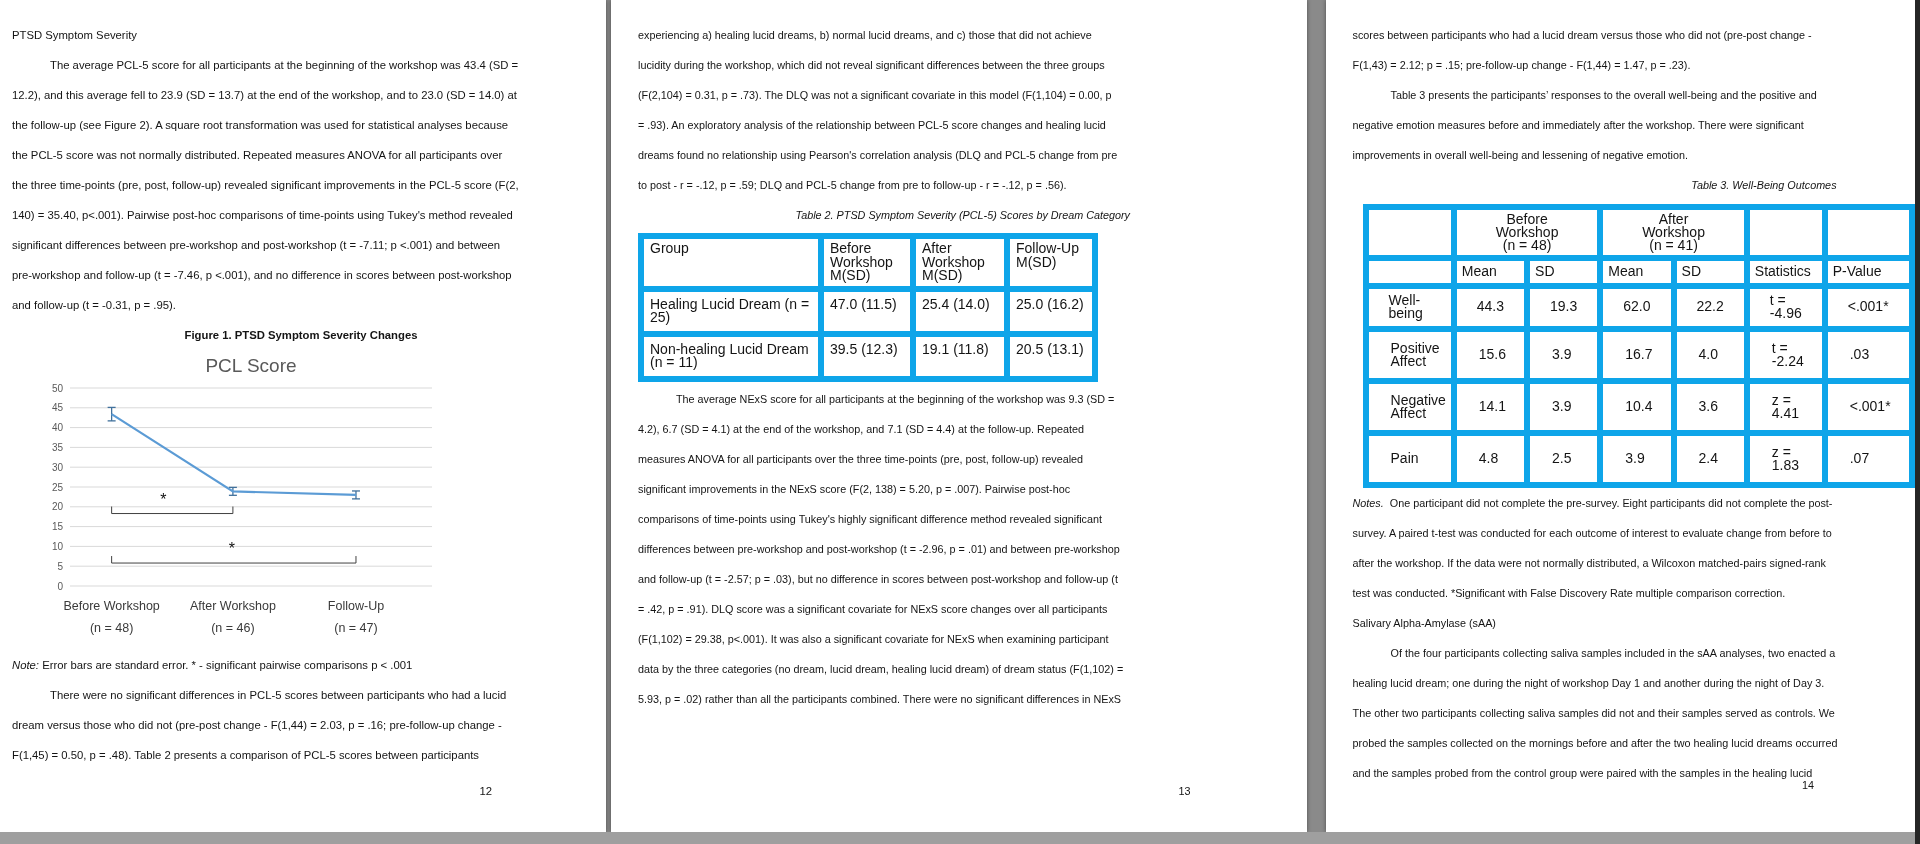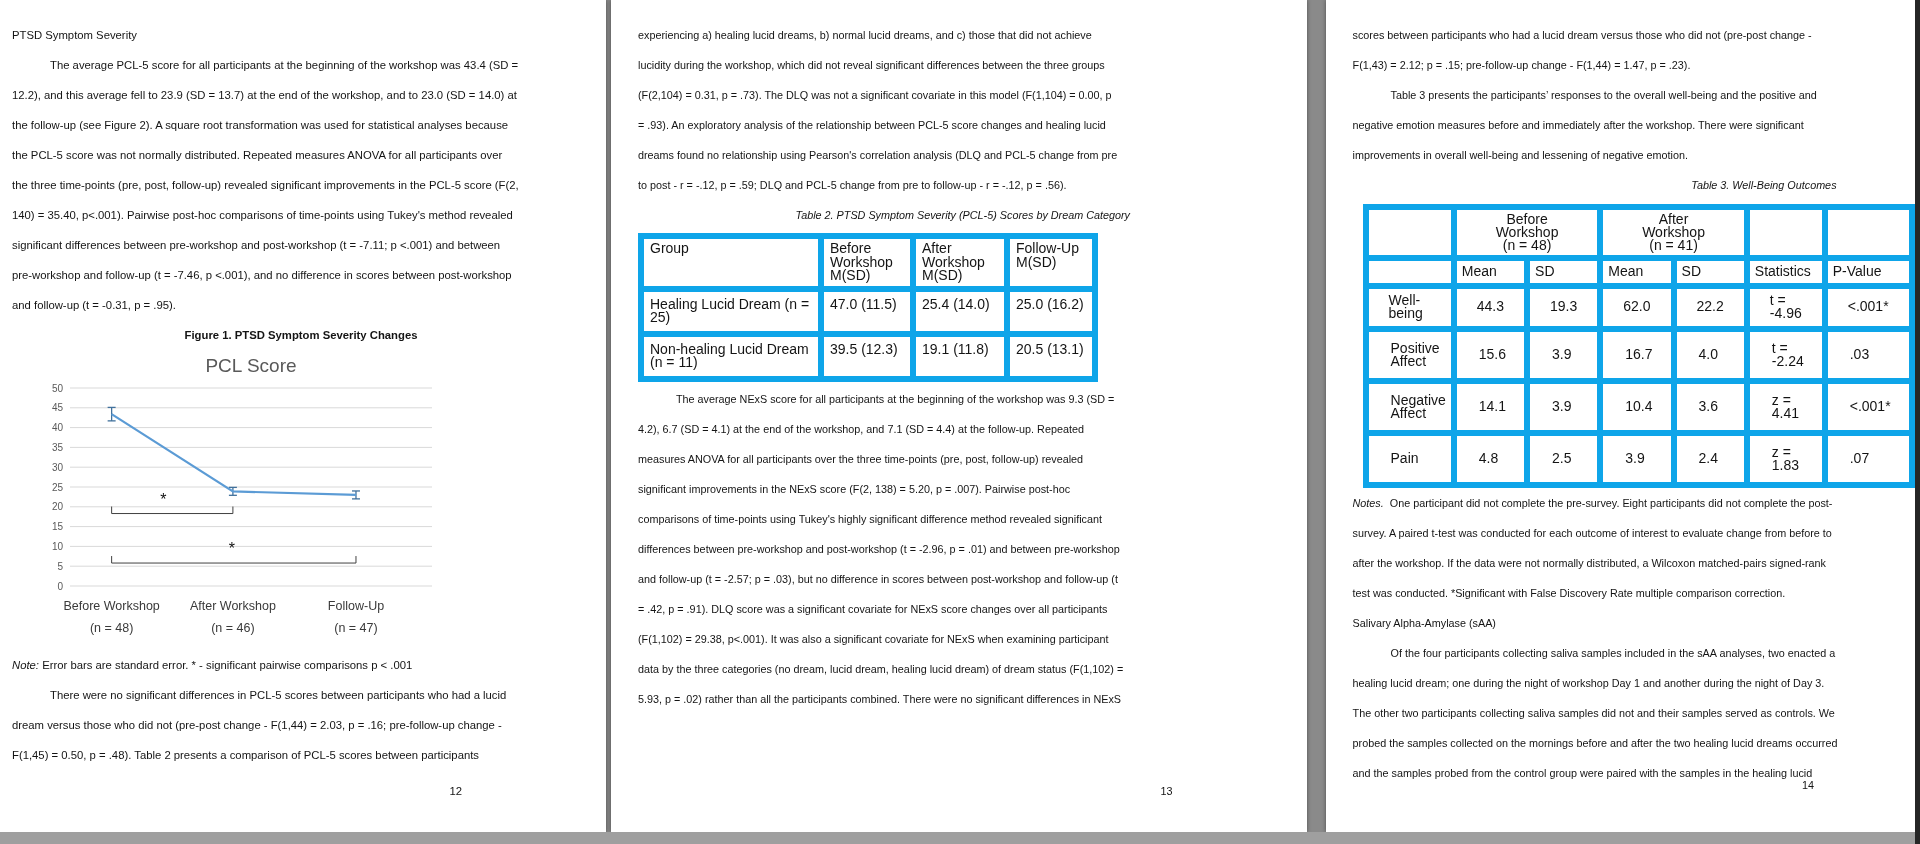--- a/index.html
+++ b/index.html
@@ -19,22 +19,22 @@
   .p2 .content{width:492px;}
   .p3 .content{width:484px;}
   .para{line-height:30px;white-space:pre;}
   .indent{text-indent:38px;}
   .italic{font-style:italic;}
   .fig-caption{font-weight:bold;text-align:center;line-height:30px;white-space:pre;}
   .tbl-caption{font-style:italic;text-align:right;line-height:30px;white-space:pre;}
   figure.chart{margin:2px 0 0 10px;}
   svg text{font-family:"Liberation Sans",sans-serif;}
   .pagenum{position:absolute;line-height:14px;}
-  .p1 .pagenum{right:144px;bottom:34px;}
-  .p2 .pagenum{right:134px;bottom:34px;}
+  .p1 .pagenum{right:114px;bottom:34px;}
+  .p2 .pagenum{right:116px;bottom:34px;}
   .p3 .pagenum{right:106px;bottom:40px;}
   table.dtable{border-collapse:collapse;border:2px solid #2e2e2e;table-layout:fixed;}
   table.dtable td{border:6px solid #0ea5e9;padding:3px 6px;vertical-align:top;
                   white-space:pre-line;line-height:13.5px;font-size:14px;}
   table.t2{margin:3px 0 2px 0;}
   table.t2 tr.datarow td{padding:6px 6px;}
   table.t3{margin:4px 0 0 10px;}
   table.t3 td.gh{text-align:center;vertical-align:middle;line-height:13px;}
   table.t3 tr.subhead td{padding:4px 5px;}
   table.t3 tr.datarow td{padding:10px 5px 9px 22px;vertical-align:middle;}

